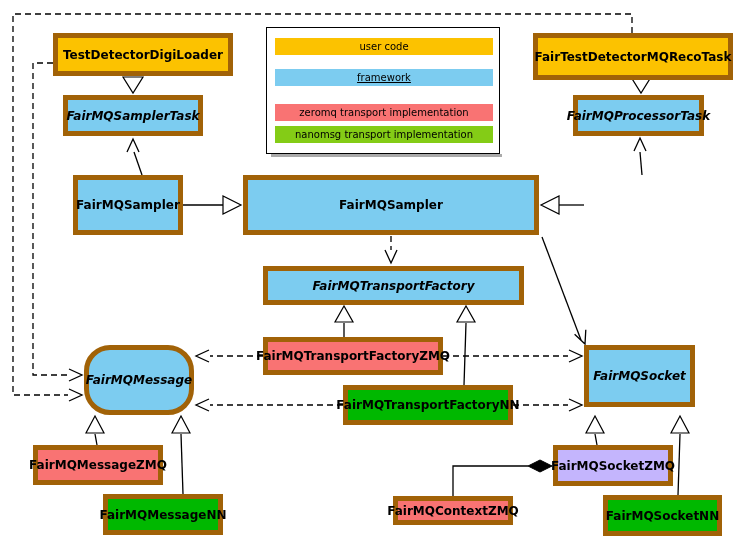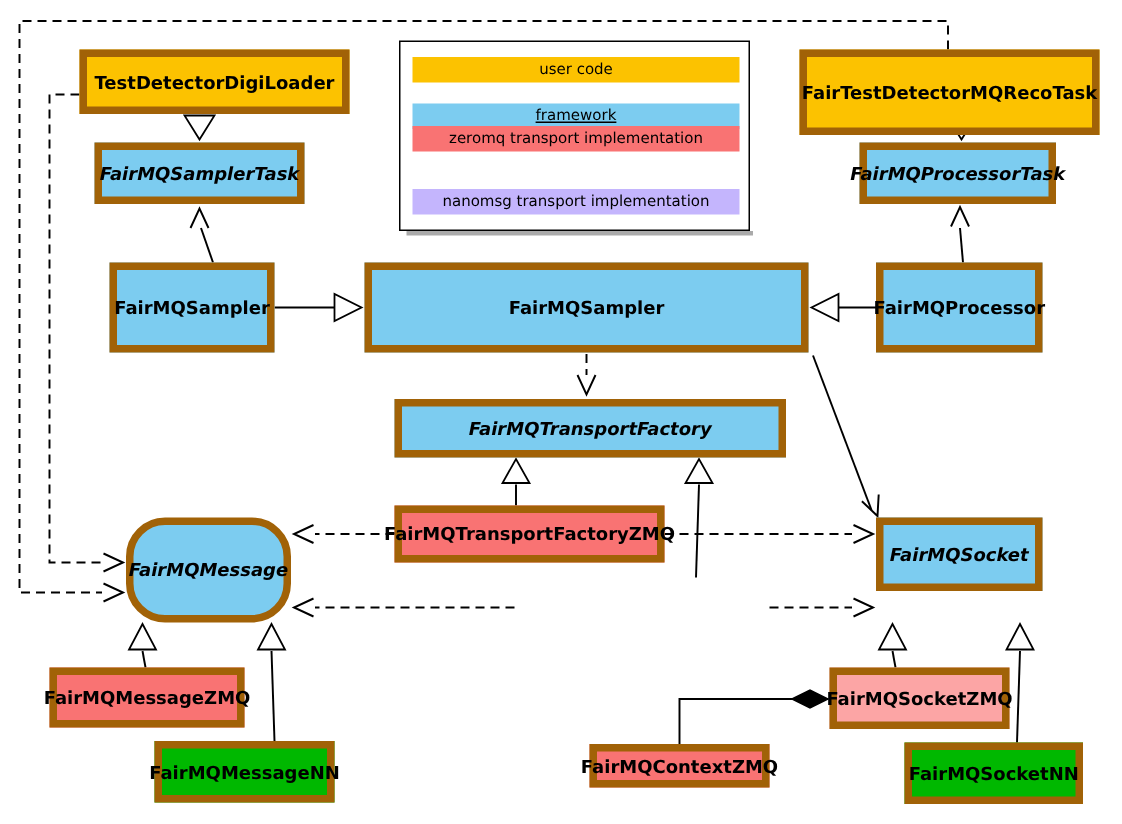--- a/index.html
+++ b/index.html
@@ -114,55 +114,55 @@
     </g>
   </svg>
 
   <div class="legend" style="left:266px;top:27px;width:234px;height:127px;">
     <div class="legend-bar" style="top: 10px; background: rgb(252, 194, 0);">
       <span>user code</span>
     </div>
     <div class="legend-bar" style="top: 41px; background: rgb(124, 204, 240); text-decoration: underline;">
       <span>framework</span>
     </div>
-    <div class="legend-bar" style="top: 56px; background: rgb(249, 115, 115); text-align: right;">
+    <div class="legend-bar" style="top: 76px; background: rgb(249, 115, 115); text-align: right;">
       <span>zeromq transport implementation</span>
     </div>
-    <div class="legend-bar" style="top: 98px; background: #c4b5fd; text-align: center;">
+    <div class="legend-bar" style="top: 98px; background: #84cc16; text-align: center;">
       <span>nanomsg transport implementation</span>
     </div>
     <div class="legend-shadow"></div>
   </div>
 
   <div class="node" style="left: 53px; top: 33px; width: 180px; height: 43px; background: rgb(252, 194, 0);">TestDetectorDigiLoader</div>
 
-  <div class="node" style="left: 533px; top: 33px; width: 200px; height: 57px; background: rgb(252, 194, 0);">FairTestDetectorMQRecoTask</div>
+  <div class="node" style="left: 533px; top: 33px; width: 200px; height: 47px; background: rgb(252, 194, 0);">FairTestDetectorMQRecoTask</div>
 
   <div class="node abstract" style="left: 63px; top: 95px; width: 140px; height: 41px; background: rgb(124, 204, 240);">FairMQSamplerTask</div>
 
   <div class="node abstract" style="left: 573px; top: 95px; width: 131px; height: 41px; background: rgb(124, 204, 240);">FairMQProcessorTask</div>
 
   <div class="node" style="left: 73px; top: 175px; width: 110px; height: 60px; background: rgb(124, 204, 240);">FairMQSampler</div>
 
   <div class="node" style="left: 243px; top: 175px; width: 296px; height: 60px; background: rgb(124, 204, 240);">FairMQSampler</div>
 
-  <div class="node" style="left: 584px; top: 175px; width: 111px; height: 60px; background: rgb(124, 204, 240);">FairMQProcessor</div>
 
   <div class="node abstract" style="left: 263px; top: 266px; width: 261px; height: 39px; background: rgb(124, 204, 240);">FairMQTransportFactory</div>
 
   <div class="node" style="left: 263px; top: 337px; width: 180px; height: 38px; background: rgb(249, 115, 115);">FairMQTransportFactoryZMQ</div>
 
+  <div class="node" style="left: 343px; top: 385px; width: 170px; height: 40px; background: rgb(0, 184, 0);">FairMQTransportFactoryNN</div>
 
   <div class="node abstract" style="left: 84px; top: 345px; width: 110px; height: 70px; background: rgb(124, 204, 240); border-radius: 26px;">FairMQMessage</div>
 
-  <div class="node abstract" style="left: 584px; top: 345px; width: 111px; height: 49px; background: rgb(124, 204, 240);">FairMQSocket</div>
+  <div class="node abstract" style="left: 584px; top: 345px; width: 111px; height: 62px; background: rgb(124, 204, 240);">FairMQSocket</div>
 
   <div class="node" style="left: 33px; top: 445px; width: 130px; height: 40px; background: rgb(249, 115, 115);">FairMQMessageZMQ</div>
 
   <div class="node" style="left: 103px; top: 494px; width: 120px; height: 41px; background: rgb(0, 184, 0);">FairMQMessageNN</div>
 
   <div class="node" style="left: 393px; top: 496px; width: 120px; height: 29px; background: rgb(249, 115, 115);">FairMQContextZMQ</div>
 
-  <div class="node" style="left: 553px; top: 445px; width: 120px; height: 41px; background: #fca5a5;">FairMQSocketZMQ</div>
+  <div class="node" style="left: 553px; top: 445px; width: 120px; height: 41px; background: #c4b5fd;">FairMQSocketZMQ</div>
 
   <div class="node" style="left: 603px; top: 495px; width: 119px; height: 41px; background: rgb(0, 184, 0);">FairMQSocketNN</div>
 
 </div>
 
 </body></html>

